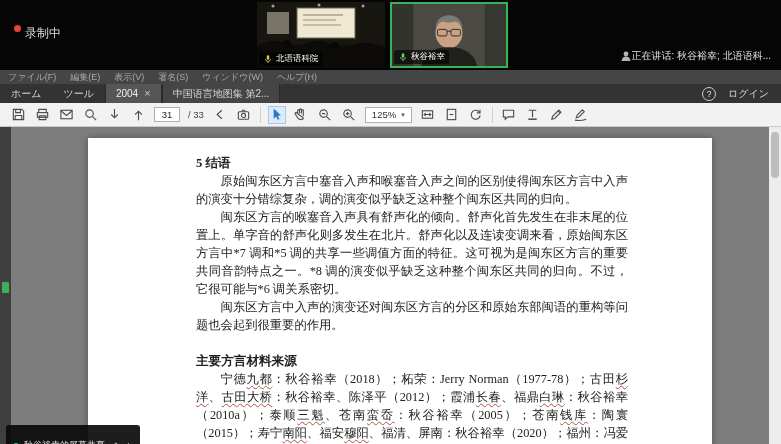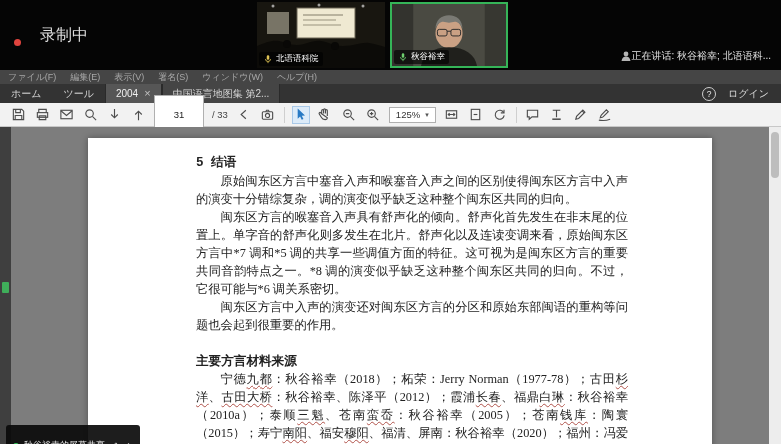--- a/index.html
+++ b/index.html
@@ -1,22 +1,22 @@
 <!DOCTYPE html>
 <html><head>
 <meta charset="utf-8">
 <style>
   html,body{margin:0;padding:0;background:#000;}
   .screen{position:relative;width:781px;height:444px;overflow:hidden;background:#000;
           font-family:"Liberation Sans","DejaVu Sans",sans-serif;}
 
   
   .meet-bar{position:absolute;left:0;top:0;width:100%;height:70px;background:#050505;}
-  .rec{position:absolute;left:14px;top:25px;display:flex;align-items:flex-end;gap:19px;
-       color:#dddddd;font-size:16px;}
+  .rec{position:absolute;left:14px;top:25px;display:flex;align-items:flex-start;gap:4px;
+       color:#dddddd;font-size:12px;}
   .rec-dot{width:7px;height:7px;border-radius:50%;background:#e0443e;}
   .thumbs{position:absolute;left:257px;top:2px;display:flex;gap:5px;height:66px;}
   .thumb{position:relative;width:128px;height:66px;background:#111;overflow:hidden;box-sizing:border-box;}
   .thumb.speaker{width:118px;border:2px solid #35b558;}
   .thumb svg.feed{display:block;width:100%;height:100%;}
   .tag{position:absolute;left:2px;bottom:2px;display:flex;align-items:center;gap:3px;
        background:rgba(0,0,0,.62);border-radius:2px;padding:1px 4px;color:#fff;font-size:8.5px;white-space:nowrap;}
   .speaking{position:absolute;right:10px;bottom:7px;display:flex;align-items:center;
             color:#e3e3e3;font-size:10px;white-space:nowrap;}
 
@@ -37,37 +37,37 @@
              font-size:8.5px;display:flex;align-items:center;justify-content:center;}
 
   .toolbar{position:absolute;left:0;top:103px;width:100%;height:24px;background:#f2f2f2;
            border-bottom:1px solid #c8c8c8;display:flex;align-items:center;gap:8px;
            padding:0 10px;box-sizing:border-box;}
   .tbtn{width:16px;height:16px;display:flex;align-items:center;justify-content:center;}
   .tbtn svg{width:15px;height:15px;stroke:#4d4d4d;fill:none;stroke-width:1.2px;}
   .tbtn.active-tool{background:#dcebf9;outline:1px solid #a9c9e8;}
   .sep{width:1px;height:16px;background:#cfcfcf;}
   .pagenum{width:24px;height:13px;font-size:9.5px;text-align:center;border:1px solid #b0b0b0;
-           background:#fff;color:#222;padding:12px;font-family:"Liberation Sans",sans-serif;}
+           background:#fff;color:#222;padding:0;font-family:"Liberation Sans",sans-serif;}
   .pagetot{font-size:9.5px;color:#444;}
   .zoombox{display:flex;align-items:center;gap:5px;border:1px solid #b0b0b0;background:#fff;
            height:14px;padding:0 6px;font-size:9.5px;color:#333;}
   .caret{font-size:7px;color:#555;}
 
   
   .doc-area{position:absolute;left:0;top:127px;right:0;bottom:0;background:#7d7d7d;overflow:hidden;}
   .left-strip{position:absolute;left:0;top:0;bottom:0;width:11px;background:#3f3f3f;}
   .green-ico{position:absolute;left:2px;top:155px;width:7px;height:11px;background:#3fae5a;border-radius:1px;}
   .scrollbar{position:absolute;right:0;top:0;bottom:0;width:12px;background:#ededed;}
   .scroll-thumb{position:absolute;left:2px;right:2px;top:5px;height:46px;background:#bdbdbd;border-radius:4px;}
   .page{position:absolute;left:88px;top:11px;width:624px;height:620px;background:#fff;
         box-shadow:0 0 7px rgba(0,0,0,.35);box-sizing:border-box;padding:16px 84px 0 108px;
         font-family:"Liberation Serif","DejaVu Serif",serif;font-size:12.3px;line-height:18px;
         color:#222;text-align:justify;}
-  .doc-h{margin:0;font-size:12.6px;font-weight:bold;font-family:Liberation Mono, monospace;}
+  .doc-h{margin:0;font-size:12.6px;font-weight:bold;}
   .doc-h2{margin:18px 0 0 0;font-size:12.6px;font-weight:bold;}
   p.ind{margin:0;text-indent:2em;}
   .uname{text-decoration-line:underline;text-decoration-style:wavy;text-decoration-color:#b0524a;
          text-decoration-thickness:1px;text-underline-offset:2px;}
 
   
   .share-pill{position:absolute;left:6px;top:425px;height:17px;display:flex;align-items:center;gap:5px;
               background:rgba(10,10,10,.92);border-radius:3px;padding:12px 7px;color:#eee;font-size:9px;z-index:5;}
   .share-dot{width:6px;height:6px;border-radius:50%;background:#34c759;}
 </style>

